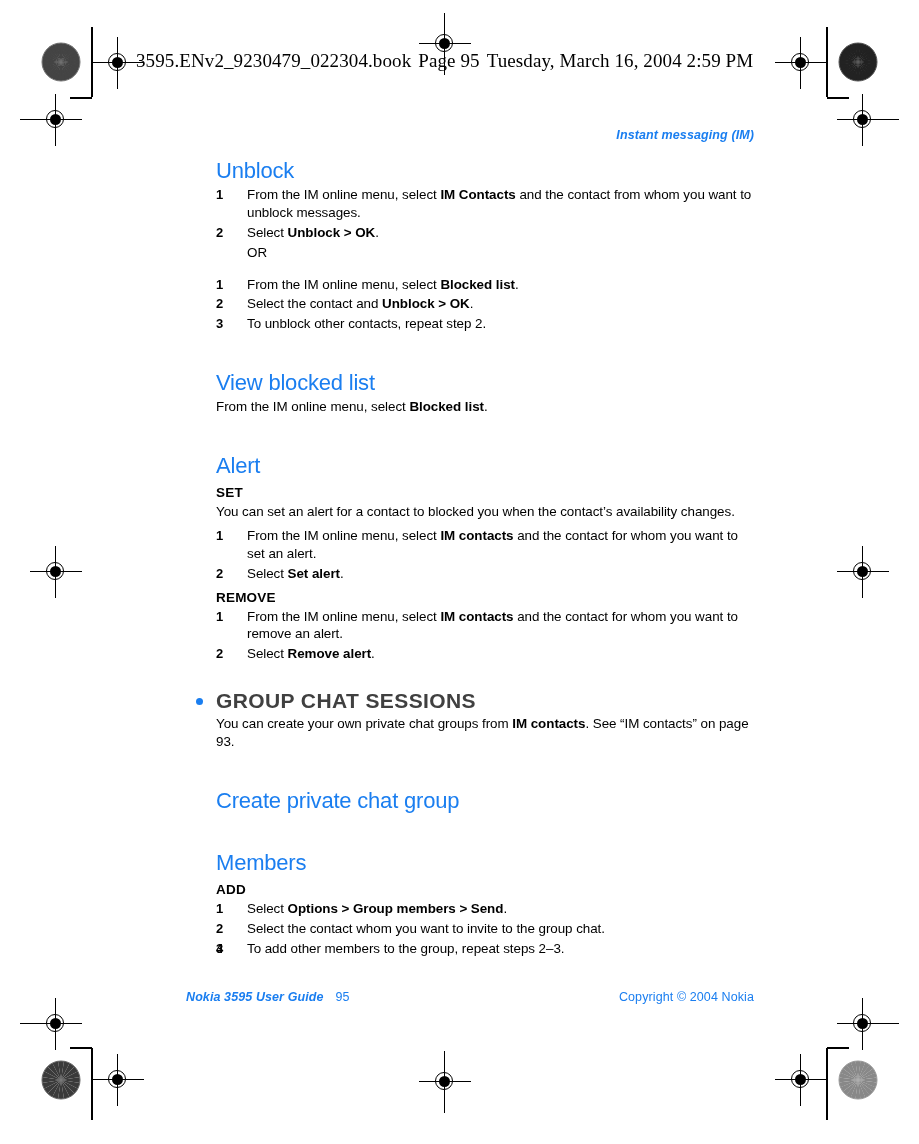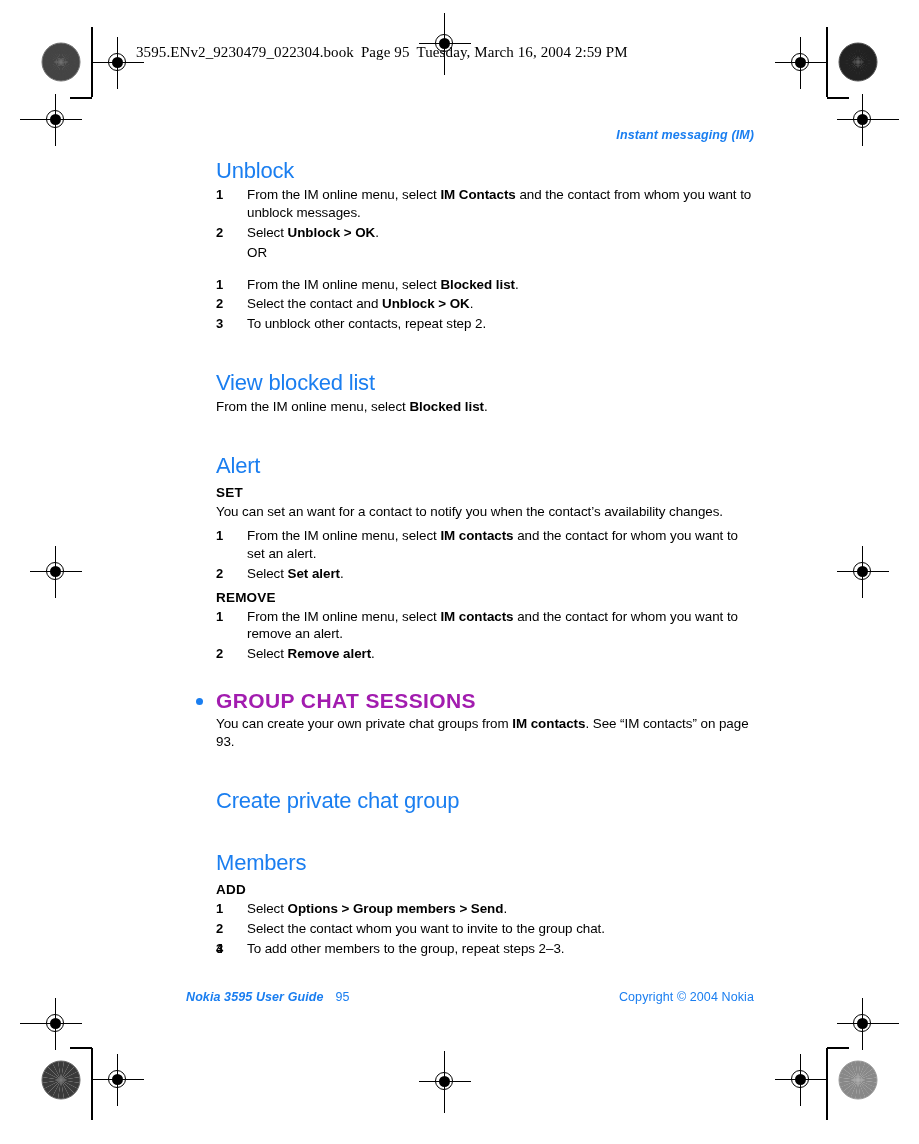--- a/index.html
+++ b/index.html
@@ -63,23 +63,23 @@
 
   .trim {
     position: absolute;
     background: #000;
   }
 
   
   .book-header {
     position: absolute;
     left: 136px;
-    top: 44px;
+    top: 50px;
     font-family: "Liberation Serif", serif;
-    font-size: 15px;
+    font-size: 19px;
     color: #000;
     white-space: nowrap;
     letter-spacing: 0.1px;
   }
   .book-header .sp { display: inline-block; width: 7px; }
 
   
   .content {
     position: absolute;
     left: 216px;
@@ -134,21 +134,21 @@
     left: -20px;
     top: 9px;
     width: 7px;
     height: 7px;
     background: #1a7ef0;
     border-radius: 50%;
   }
   .bullet-head h2 {
     font-size: 21px;
     font-weight: bold;
-    color: #a21caf;
+    color: #404040;
     margin: 0;
     letter-spacing: 0.4px;
     line-height: 1.1;
   }
 
   
   ol.steps {
     list-style: none;
     margin: 0;
     padding: 0;
@@ -510,21 +510,21 @@
         <span class="num">3</span>
         <span>To unblock other contacts, repeat step 2.</span>
       </li>
     </ol>
 
     <h2 class="head1 spaced">View blocked list</h2>
     <p class="body">From the IM online menu, select <b>Blocked list</b>.</p>
 
     <h2 class="head1 spaced">Alert</h2>
     <h3 class="sub">SET</h3>
-    <p class="body gap">You can set an want for a contact to notify you when the contact’s availability changes.</p>
+    <p class="body gap">You can set an alert for a contact to blocked you when the contact’s availability changes.</p>
     <ol class="steps">
       <li>
         <span class="num">1</span>
         <span>From the IM online menu, select <b>IM contacts</b> and the contact for whom you want to set an alert.</span>
       </li>
       <li>
         <span class="num">2</span>
         <span>Select <b>Set alert</b>.</span>
       </li>
     </ol>

